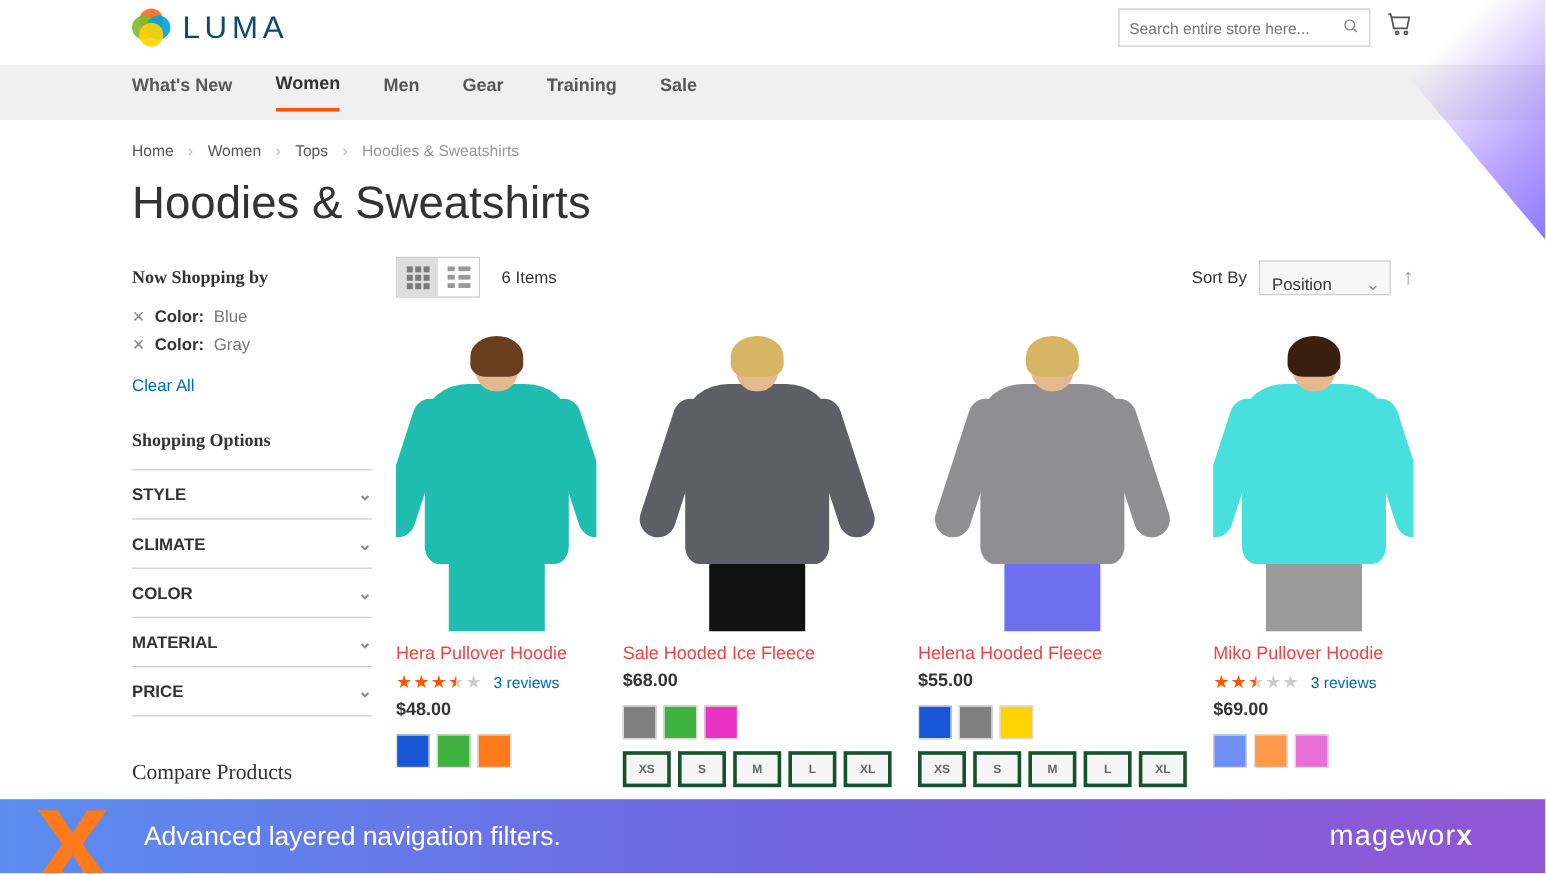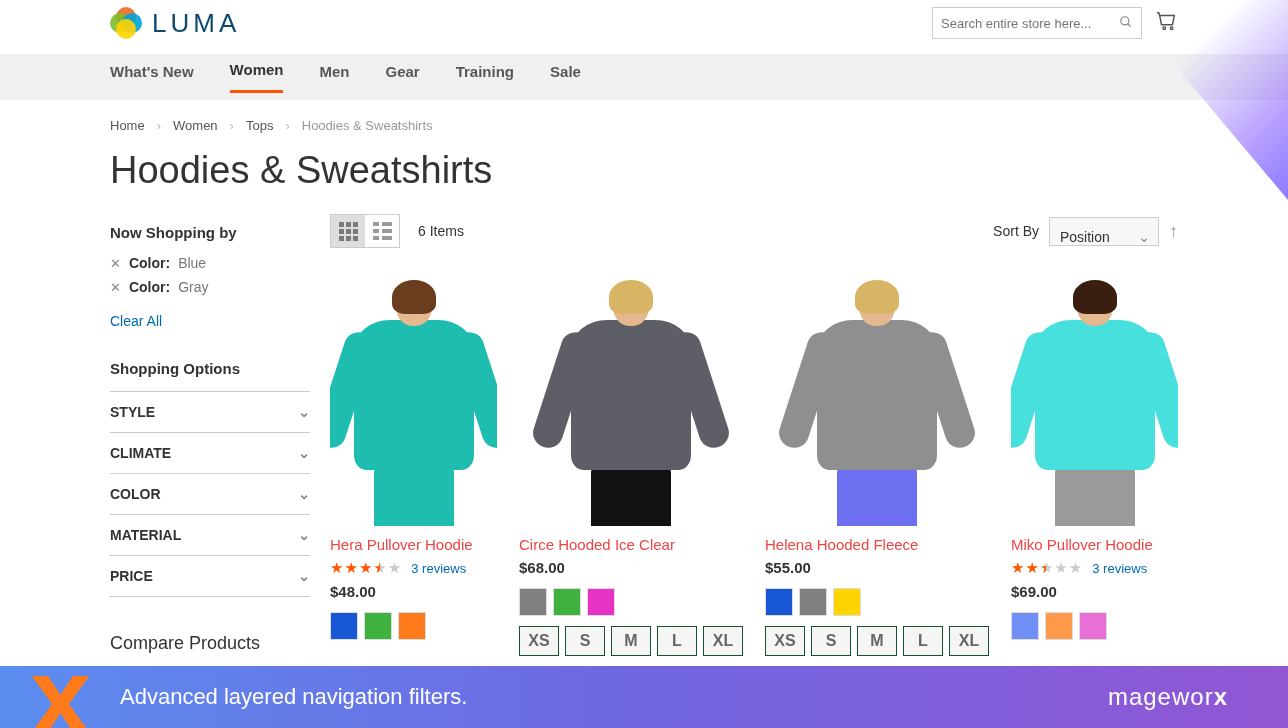--- a/index.html
+++ b/index.html
@@ -29,21 +29,21 @@
   .topnav a { color:#575757; font-weight:600; text-decoration:none; font-size:15px; padding-bottom:12px; }
   .topnav a.active { color:#333; border-bottom: 3px solid #ff5501; }
 
   .container { display:flex; padding: 0 110px; }
   .breadcrumbs { padding: 18px 110px 8px; font-size:13px; color:#555; display:flex; align-items:center; gap:12px; }
   .breadcrumbs .sep { color:#bbb; }
   .breadcrumbs .current { color:#999; }
   h1.page-title { padding: 8px 110px 22px; font-size: 38px; font-weight: 300; color:#333; }
 
   .sidebar { width: 220px; flex-shrink:0; padding-right: 20px; }
-  .sidebar h3 { font-size: 15px; font-weight:600; margin: 10px 0 14px; }
+  .sidebar h3 { font-size: 15px; font-weight:600; margin: 10px 0 14px; font-family: Liberation Serif, serif; }
   .filter-current { font-size: 14px; }
   .filter-current .item { margin-bottom: 8px; display:flex; align-items:center; gap:8px; }
   .filter-current .x { color:#888; cursor:pointer; font-size: 13px; }
   .filter-current .label { font-weight:600;text-align:center; }
   .filter-current .val { color:#777; }
   .clear-all { color:#006bb4; font-size:14px; margin: 10px 0 18px; display:inline-block; cursor: pointer; }
   .shopping-options { margin-top: 13px; }
   .option-row { border-top:1px solid #ccc; padding: 12px 0; display:flex; justify-content:space-between; align-items:center; cursor:pointer; font-weight:600; font-size:14px; }
   .option-row:last-child { border-bottom:1px solid #ccc; }
   .option-row .chev { color:#888; }
@@ -83,21 +83,21 @@
   .rating-row { display:flex; align-items:center; gap:10px; margin-bottom:6px; }
   .stars { display:flex; gap:1px; }
   .star { color:#ccc; font-size:15px; }
   .star.on { color:#ff5501; }
   .star.half { background: linear-gradient(90deg,#ff5501 50%,#ccc 50%); -webkit-background-clip:text; background-clip: text; -webkit-text-fill-color:transparent; }
   .reviews { color:#006bb4; font-size:13px; }
   .price { font-weight:700; font-size:15px; margin-bottom: 12px; }
   .swatches { display:flex; gap:6px; margin-bottom:10px; }
   .swatch { width:28px; height:28px; border:1px solid #ddd; }
   .sizes { display:flex; gap:6px; }
-  .size { width:40px; height:30px; border:1px solid #14532d; background:#f5f5f5; display:flex; align-items:center; justify-content:center; font-size:16px; font-weight:600; color:#666; }
+  .size { width:40px; height:30px; border:3px solid #14532d; background:#f5f5f5; display:flex; align-items:center; justify-content:center; font-size:10px; font-weight:600; color:#666; }
 
   
   .banner { position:absolute; bottom:0; left:0; right:0; height:62px; background: linear-gradient(90deg,#5b8def 0%, #7066e0 50%, #9156d4 100%); display:flex; align-items:center; justify-content:space-between; padding: 0 60px 0 120px; color:#fff; }
   .banner-text { font-size:22px; font-weight:300; }
   .banner-logo { font-size:24px; font-weight:300; letter-spacing:1px; }
   .banner-logo .x { font-weight:700; }
   .banner-x { position:absolute; left:30px; bottom:-6px; font-size:110px; font-weight:800; color:#ff7a1a; line-height:0.7; pointer-events:none; }
 </style>
 </head>
 <body>
@@ -279,21 +279,21 @@
             <div class="product-img">
               <div class="model">
                 <div class="legs" style="background: rgb(17, 17, 17);"></div>
                 <div class="torso" style="background: rgb(94, 94, 102);"></div>
                 <div class="arm-l" style="background: rgb(94, 94, 102);"></div>
                 <div class="arm-r" style="background: rgb(94, 94, 102);"></div>
                 <div class="head"></div>
                 <div class="hair" style="background: rgb(216, 181, 101);"></div>
               </div>
             </div>
-            <div class="product-name">Circe Hooded Ice Clear</div>
+            <div class="product-name">Sale Hooded Ice Fleece</div>
             <div class="price">$68.00</div>
             <div class="swatches">
               <div class="swatch" style="background: rgb(128, 128, 128);"></div>
               <div class="swatch" style="background: rgb(63, 177, 63);"></div>
               <div class="swatch" style="background: rgb(232, 50, 198);"></div>
             </div>
             <div class="sizes">
               <div class="size">XS</div>
               <div class="size">S</div>
               <div class="size">M</div>

